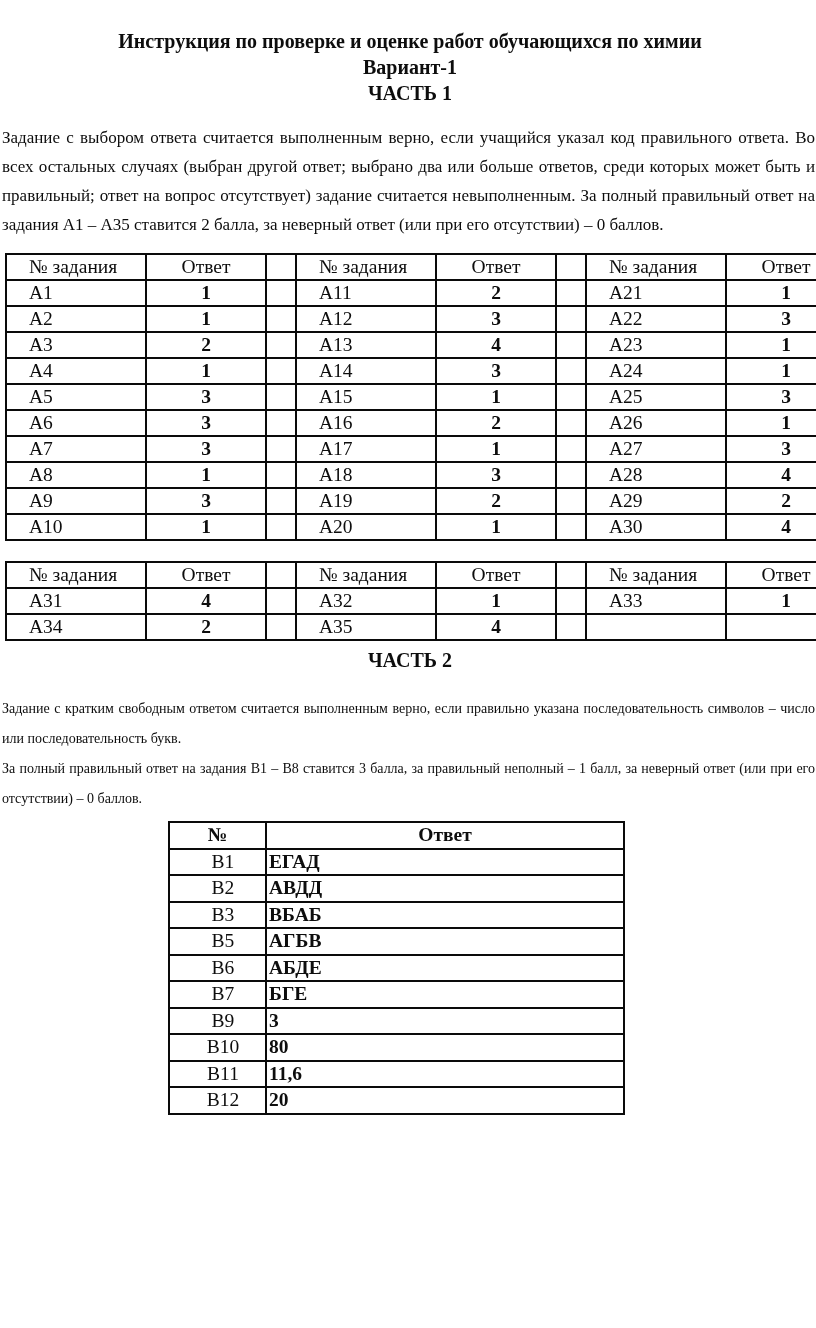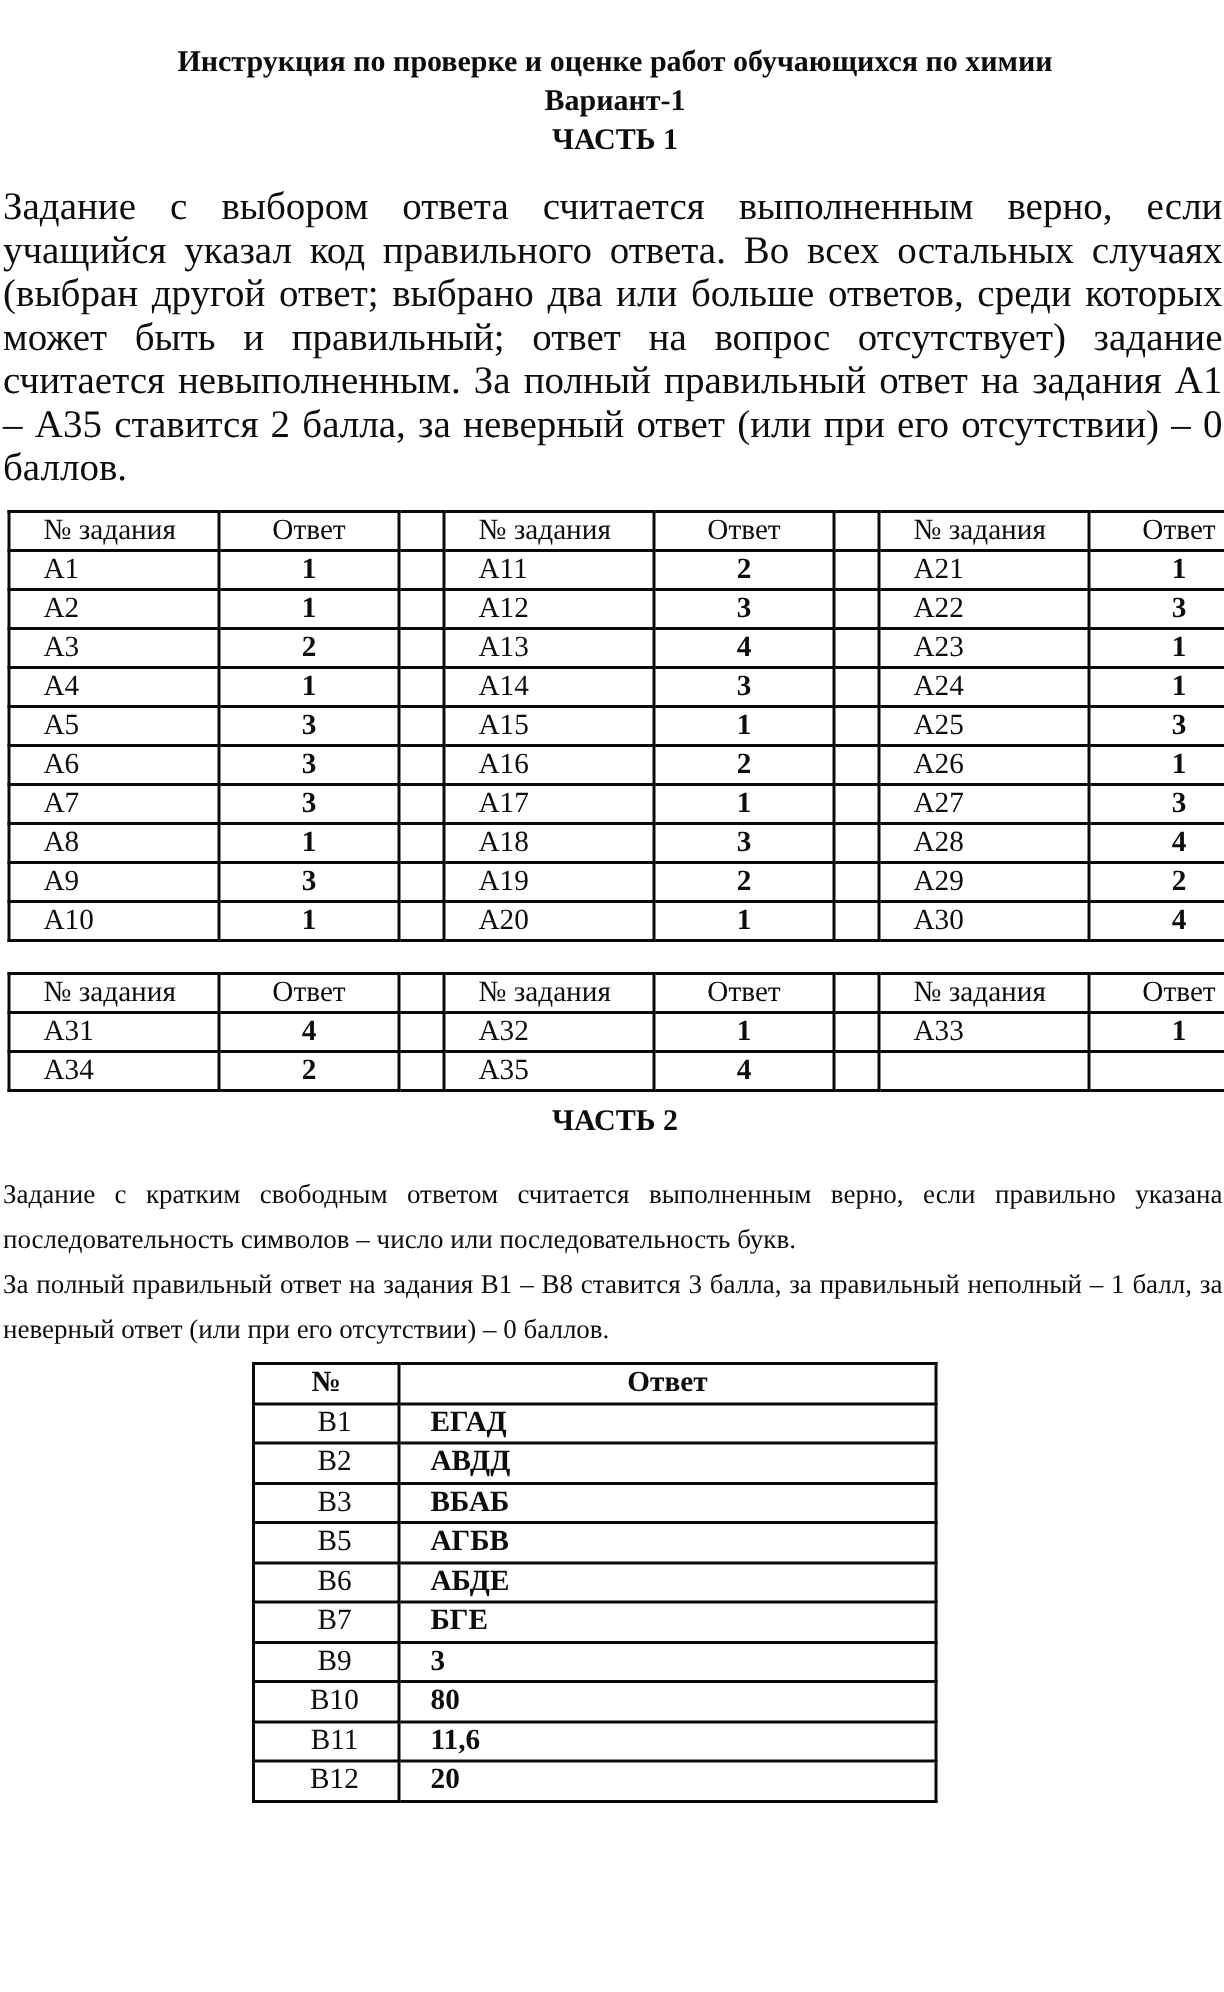--- a/index.html
+++ b/index.html
@@ -27,28 +27,28 @@
     text-align: center;
     font-weight: bold;
     font-size: 20px;
     line-height: 26px;
     white-space: nowrap;
   }
   
   .para {
     width: 813px;
     margin: 17px 0 0 2px;
-    font-size: 26px;
+    font-size: 17px;
     line-height: 29px;
     text-align: justify;
   }
   .para2 {
     width: 813px;
     margin: 21px 13px 0 2px;
-    font-size: 18px;
+    font-size: 14px;
     line-height: 30px;
     text-align: justify;
   }
   .para2 + .para2 { margin-top: 0; }
   
   table.agrid {
     margin: 14px 0 0 5px;
     border-collapse: collapse;
     table-layout: fixed;
     width: 840px;
@@ -82,21 +82,21 @@
   .btab th, .btab td {
     border: 2px solid #0a0a0a;
     height: 24.5px;
     padding: 0;
     vertical-align: middle;
     overflow: hidden;
     white-space: nowrap;
   }
   .btab th { font-weight: bold; text-align: center; }
   .btab .bnum { text-align: center; padding-left: 11px; }
-  .btab .bans { text-align: left; padding-left: 20px; font-weight: bold; }
+  .btab .bans { text-align: left; padding-left: 2px; font-weight: bold; }
 </style>
 </head>
 <body>
 
 <div class="page">
 
   <div class="head-block">
     <div class="doc-head">Инструкция по проверке и оценке работ обучающихся по химии</div>
     <div class="doc-head">Вариант-1</div>
     <div class="doc-head">ЧАСТЬ 1</div>

